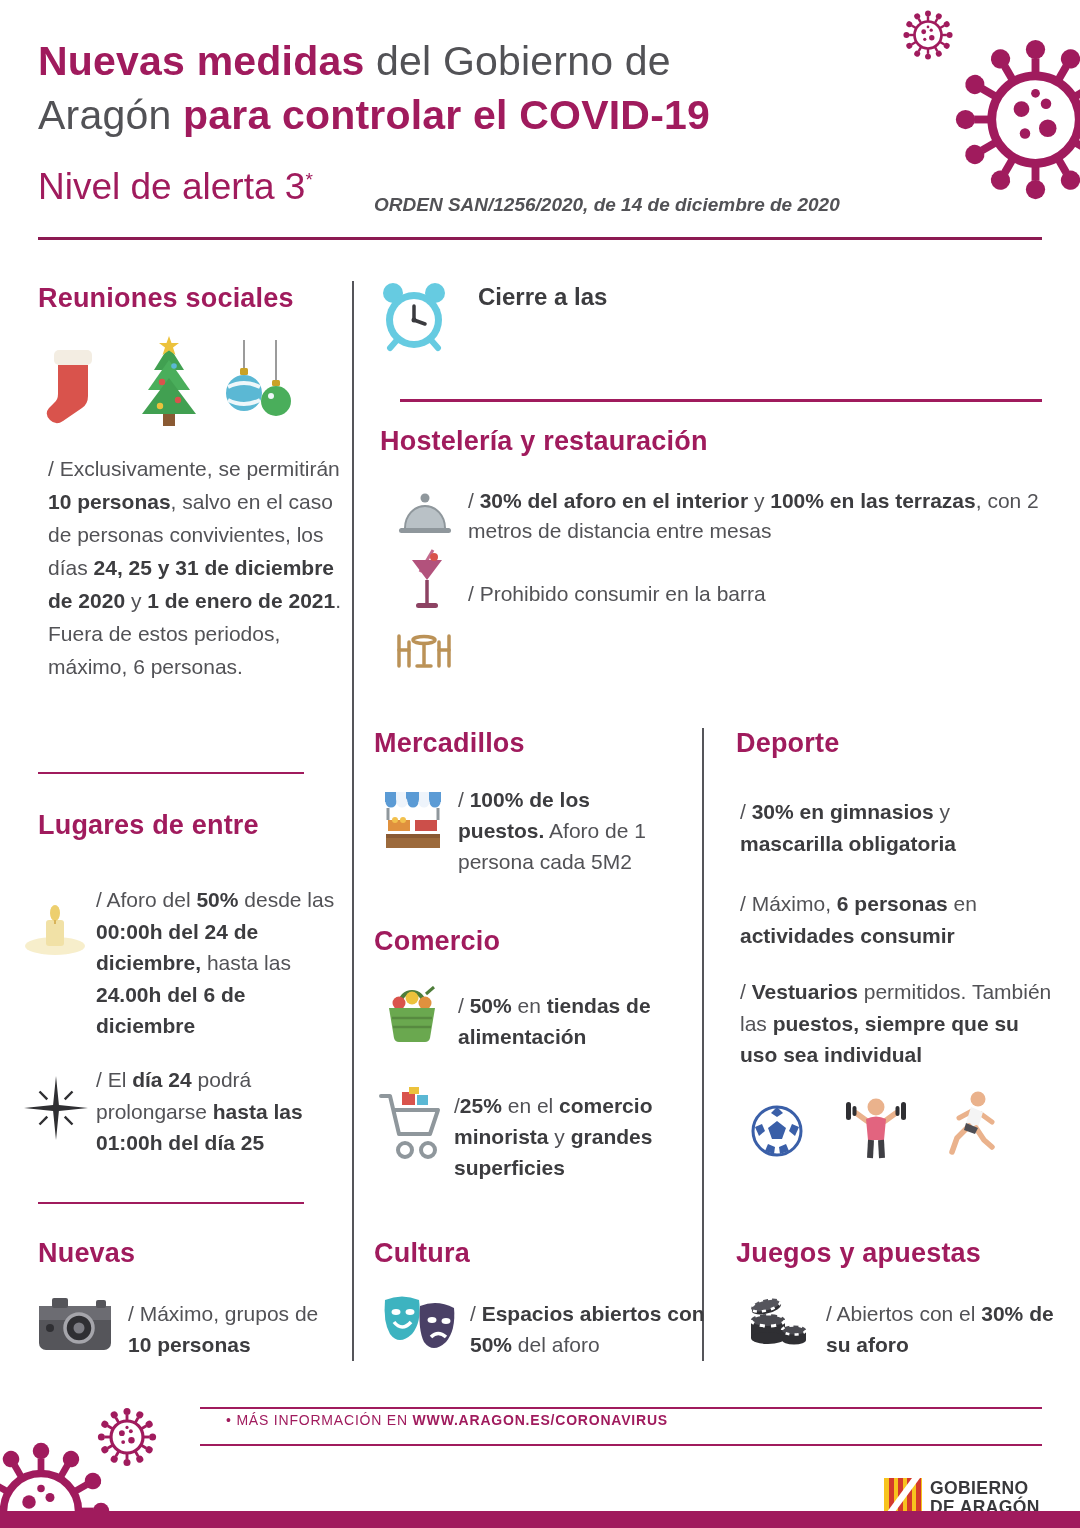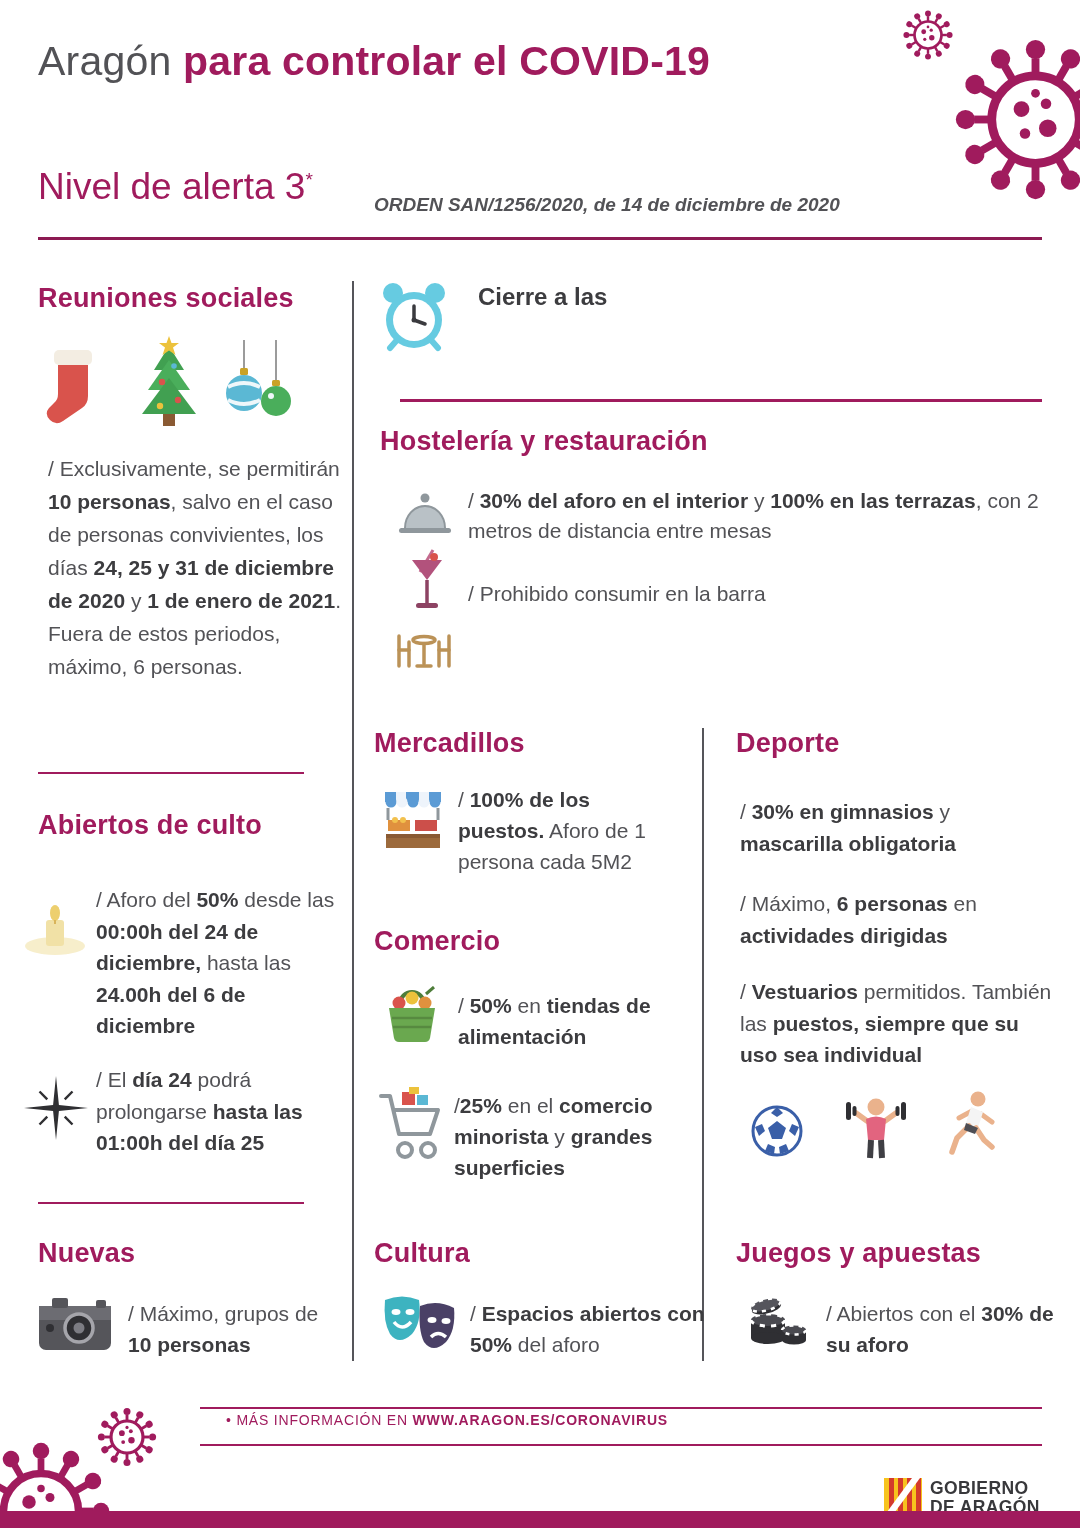--- a/index.html
+++ b/index.html
@@ -140,20 +140,21 @@
       <circle cx="57" cy="55" r="5" fill="currentColor"></circle>
       <circle cx="44" cy="58" r="3" fill="currentColor"></circle>
       <circle cx="50" cy="35" r="2.5" fill="currentColor"></circle>
     </g>
   </defs>
 </svg>
 
 <div class="page">
 
   <h1 class="title">
+    <span class="tline"><span class="hl">Nuevas medidas</span><span> del Gobierno de</span></span>
     <span class="tline"><span>Aragón </span><span class="hl">para controlar el COVID-19</span></span>
   </h1>
   <div class="alert"><span>Nivel de alerta 3</span><sup>*</sup></div>
   <div class="order">ORDEN SAN/1256/2020, de 14 de diciembre de 2020</div>
   <div class="rule" id="rule-header"></div>
   <svg class="icon virus" id="virus-top-small" viewBox="0 0 100 100">
       <use href="#virus"></use>
     </svg>
   <svg class="icon virus" id="virus-top-large" viewBox="0 0 100 100">
       <use href="#virus"></use>
@@ -196,21 +197,21 @@
     <circle cx="18" cy="53" r="18" fill="#5bb8d4"></circle>
     <path d="M2 47 Q18 39 34 47" stroke="#eef7fa" stroke-width="4" fill="none"></path>
     <path d="M2 60 Q18 68 34 60" stroke="#eef7fa" stroke-width="4" fill="none"></path>
     <rect x="46" y="40" width="8" height="6" rx="1.5" fill="#c9a227"></rect>
     <circle cx="50" cy="61" r="15" fill="#4aae5b"></circle>
     <circle cx="45" cy="56" r="3" fill="#eef7fa"></circle>
   </svg>
   <p class="txt" id="p-reuniones"><span>/ Exclusivamente, se permitirán </span><span class="b">10 personas</span><span>, salvo en el caso de personas convivientes, los días </span><span class="b">24, 25 y 31 de diciembre de 2020</span><span> y </span><span class="b">1 de enero de 2021</span><span>. Fuera de estos periodos, máximo, 6 personas.</span></p>
   <div class="rule" id="div-left-1"></div>
 
-  <h2 class="h2" id="h2-culto">Abiertos de culto</h2>
+  <h2 class="h2" id="h2-culto">Lugares de entre</h2>
   <svg class="icon" id="icon-candle" viewBox="0 0 70 58">
     <ellipse cx="35" cy="46" rx="30" ry="9" fill="#f7eecb"></ellipse>
     <rect x="26" y="20" width="18" height="26" rx="3" fill="#f1e1a6"></rect>
     <ellipse cx="35" cy="13" rx="5" ry="8" fill="#edcf6e"></ellipse>
     <line x1="35" y1="20" x2="35" y2="24" stroke="#d9b45a" stroke-width="2"></line>
   </svg>
   <p class="txt" id="p-culto-1"><span>/ Aforo del </span><span class="b">50%</span><span> desde las </span><span class="b">00:00h del 24 de diciembre,</span><span> hasta las </span><span class="b">24.00h del 6 de diciembre</span></p>
   <svg class="icon" id="icon-star" viewBox="0 0 66 66">
     <polygon points="33,0 36,30 66,33 36,36 33,66 30,36 0,33 30,30" fill="#2f2f32"></polygon>
     <g stroke="#2f2f32" stroke-width="2.5">
@@ -324,21 +325,21 @@
     <path d="M12 30 Q20 40 29 30" stroke="#fff" stroke-width="3.5" fill="none"></path>
     <path d="M38 14 Q55 7 72 16 Q74 38 64 50 Q51 62 42 50 Q36 38 38 14 Z" fill="#4a4066"></path>
     <ellipse cx="50" cy="28" rx="4.5" ry="3" fill="#fff"></ellipse>
     <ellipse cx="64" cy="29" rx="4.5" ry="3" fill="#fff"></ellipse>
     <path d="M49 45 Q56 38 64 45" stroke="#fff" stroke-width="3.5" fill="none"></path>
   </svg>
   <p class="txt" id="p-cultura"><span>/ </span><span class="b">Espacios abiertos con 50%</span><span> del aforo</span></p>
 
   <h2 class="h2" id="h2-deporte">Deporte</h2>
   <p class="txt" id="p-deporte-1"><span>/ </span><span class="b">30% en gimnasios</span><span> y </span><span class="b">mascarilla obligatoria</span></p>
-  <p class="txt" id="p-deporte-2"><span>/ Máximo, </span><span class="b">6 personas</span><span> en </span><span class="b">actividades dirigidas</span></p>
+  <p class="txt" id="p-deporte-2"><span>/ Máximo, </span><span class="b">6 personas</span><span> en </span><span class="b">actividades consumir</span></p>
   <p class="txt" id="p-deporte-3"><span>/ </span><span class="b">Vestuarios</span><span> permitidos. También las </span><span class="b">puestos, siempre que su uso sea individual</span></p>
   <svg class="icon" id="icon-soccer" viewBox="0 0 54 54">
     <circle cx="27" cy="27" r="24" fill="#fff" stroke="#3a5fa8" stroke-width="3"></circle>
     <polygon points="27,17 36,24 32,35 22,35 18,24" fill="#3a5fa8"></polygon>
     <path d="M27 3 l6 6 -6 4 -6 -4 z" fill="#3a5fa8"></path>
     <path d="M5 23 l7 -3 3 7 -6 5 z" fill="#3a5fa8"></path>
     <path d="M49 23 l-7 -3 -3 7 6 5 z" fill="#3a5fa8"></path>
     <path d="M15 47 l3 -7 7 3 -1 7 z" fill="#3a5fa8"></path>
     <path d="M39 47 l-3 -7 -7 3 1 7 z" fill="#3a5fa8"></path>
   </svg>

